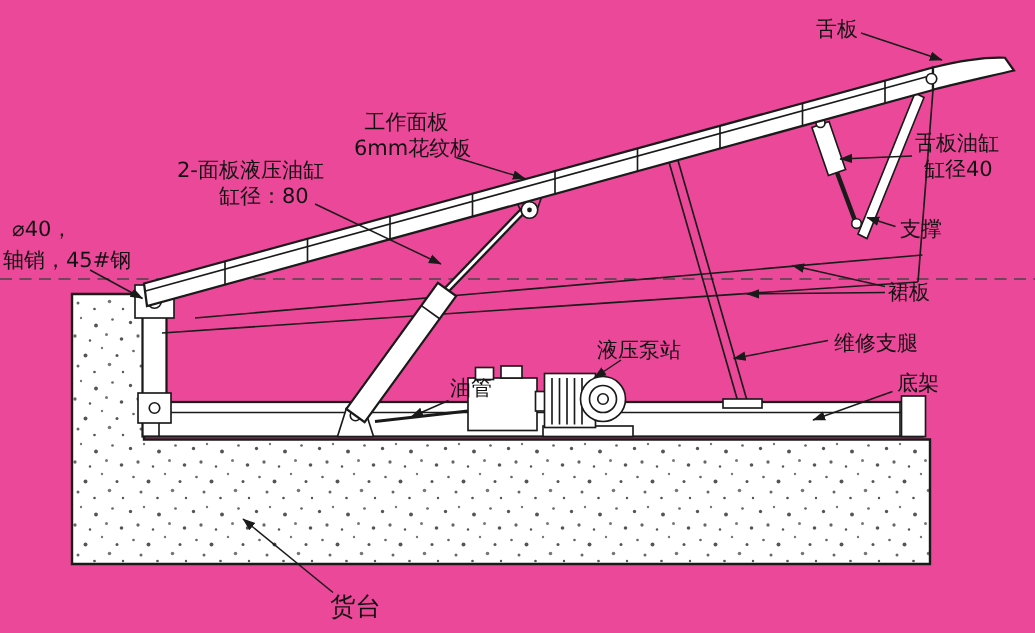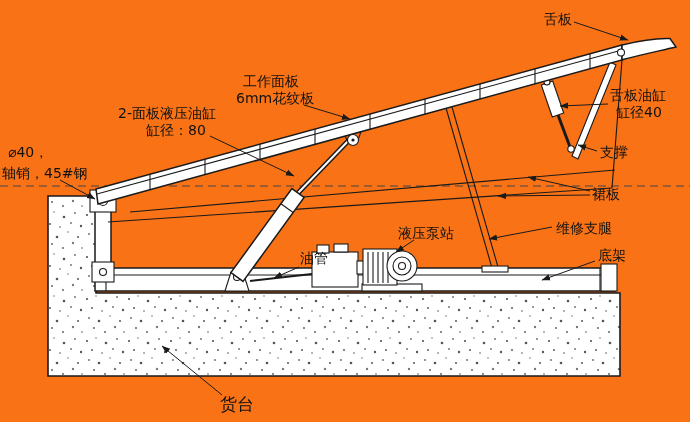--- a/index.html
+++ b/index.html
@@ -5,21 +5,21 @@
   html, body {
     margin: 0;
     padding: 0;
     background: #ffffff;
     font-family: "DejaVu Sans", sans-serif;
   }
   #canvas {
     position: relative;
     width: 690px;
     height: 422px;
-    background: #f97316;
+    background: #ec4899;
     overflow: hidden;
   }
   svg { display: block; }
   text {
     fill: #111111;
     font-family: "DejaVu Sans", sans-serif;
     font-size: 14px;
   }
   .lbl-big { font-size: 17px; }
   .ln-thin { stroke: #1a1a1a; stroke-width: 1.1; fill: none; }

